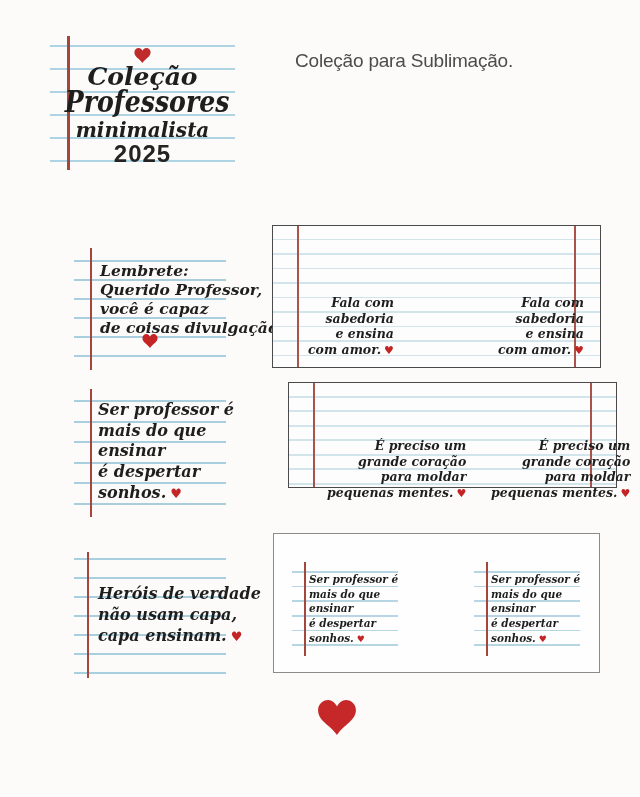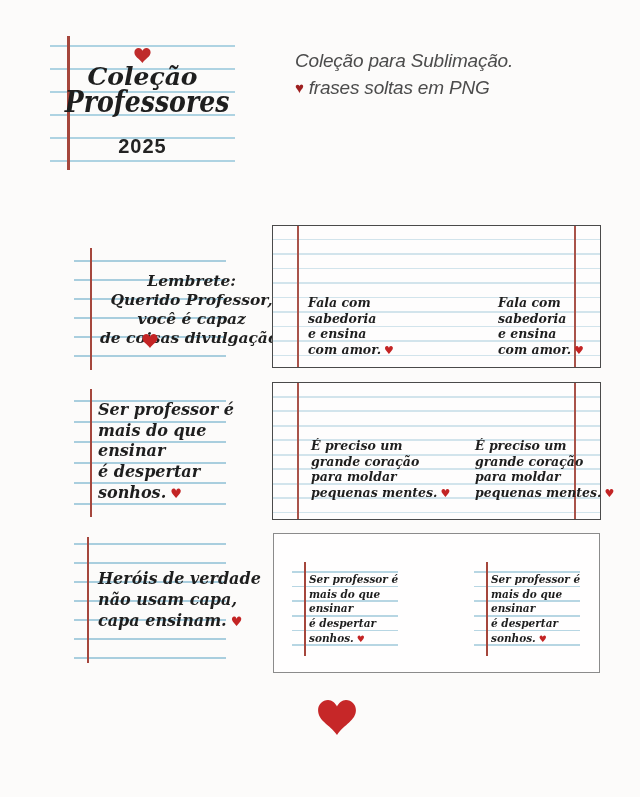--- a/index.html
+++ b/index.html
@@ -20,63 +20,63 @@
   }
   .title-card .margin-line {
     position:absolute; left:17px; top:-9px; width:2.5px; height:134px;
     background:#a5463c;
   }
   .title-heart { position:absolute; left:0; top:3px; width:100%; text-align:center; }
   .tc-line { position:absolute; left:0; width:100%; text-align:center; line-height:1; }
   .tc-l1 { top:19px; font-size:25px; }
   .tc-l2 { top:42px; font-size:30px; transform:scaleX(.84); transform-origin:center; }
   .tc-l3 { top:75px; font-size:20px; }
-  .tc-l4 { top:91px; font-size:20px; font-family:"Liberation Sans",sans-serif;
+  .tc-l4 { top:97px; font-size:24px; font-family:"Liberation Sans",sans-serif;
            font-style:normal; font-weight:600; color:#232323; letter-spacing:1px; }
   
   .description {
     position:absolute; left:295px; top:47px; width:345px;
-    font-size:19px; line-height:27px; color:#4c4c4c; letter-spacing:-0.2px;font-style:italic;
+    font-size:19px; line-height:27px; color:#4c4c4c; letter-spacing:-0.2px;
   }
   .desc-line { white-space:nowrap; }
   .bullet-heart { color:#9e1f1f; font-size:15px; margin-right:5px; vertical-align:1px; }
   
   .quote-card { position:absolute; left:74px; width:152px; }
   .quote-card .margin-line {
     position:absolute; width:2.2px; background:#a5463c;
   }
   .qc-text { position:absolute; font-size:15.5px; }
   .qc1 { top:260px; height:98px;
     background:repeating-linear-gradient(180deg,#a9cede 0 2px, transparent 2px 19px); }
   .qc1 .margin-line { left:16px; top:-12px; height:122px; }
-  .qc1 .qc-text { left:26px; top:11px; line-height:19px;text-align:center; }
+  .qc1 .qc-text { left:26px; top:1px; line-height:19px; }
   .qc-heart { position:absolute; left:26px; top:74px; width:100px; text-align:center; }
   .qc2 { top:400px; height:106px;
     background:repeating-linear-gradient(180deg,#a9cede 0 2px, transparent 2px 20.6px); }
   .qc2 .margin-line { left:16px; top:-11px; height:128px; }
   .qc2 .qc-text { left:24px; top:0px; line-height:20.7px; font-size:16px; }
-  .qc3 { top:543px; height:117px;
+  .qc3 { top:558px; height:117px;
     background:repeating-linear-gradient(180deg,#a9cede 0 2px, transparent 2px 19px); }
   .qc3 .margin-line { left:13px; top:-6px; height:126px; }
   .qc3 .qc-text { left:24px; top:25px; line-height:21px; font-size:16px; }
   .inline-heart { color:#c32424; font-family:"DejaVu Sans",sans-serif; font-style:normal;
                   font-size:13px; margin-left:4px; }
   
   .mug-card {
     position:absolute; left:272px; width:329px;
     border:1.5px solid #4a4a4a; background-color:#fefdfd;
     background-image:repeating-linear-gradient(180deg, transparent 0 12.9px, #d2e4ec 12.9px 14.5px);
     box-sizing:border-box;
   }
   .mug1 { top:225px; height:143px; }
-  .mug2 { top:382px; height:138px; }
+  .mug2 { top:382px; height:106px;margin-left:16px; }
   .mug-card .vline { position:absolute; top:0; bottom:0; width:1.8px; background:#a9534a; }
   .vline-left  { left:24px; }
   .vline-right { right:24px; }
-  .mug-col { position:absolute; font-size:12.5px; line-height:15.7px; }
+  .mug-col { position:absolute; font-size:12.5px; line-height:15.7px;text-align:right; }
   .mug1 .col-a { left:35px;  top:69px; }
   .mug1 .col-b { left:225px; top:69px; }
   .mug2 .col-a { left:38px;  top:55px; }
   .mug2 .col-b { left:202px; top:55px; }
   .mug-col .inline-heart { font-size:11px; margin-left:3px; }
   
   .mockup-card {
     position:absolute; left:273px; top:533px; width:327px; height:140px;
     border:1.5px solid #8b8b8b; background:#fffefe; box-sizing:border-box;
   }
@@ -102,28 +102,26 @@
 
   <section class="title-card">
     <div class="margin-line"></div>
     <div class="title-heart">
       <svg class="heart-svg" width="17" height="15" viewBox="0 0 32 29.6">
         <path fill="#bf2b2b" d="M23.6,0c-3.4,0-6.3,2.7-7.6,5.6C14.7,2.7,11.8,0,8.4,0C3.8,0,0,3.8,0,8.4c0,9.4,9.5,11.9,16,21.2c6.1-9.3,16-12.1,16-21.2C32,3.8,28.2,0,23.6,0z"></path>
       </svg>
     </div>
     <div class="tc-line tc-l1 script">Coleção</div>
     <div class="tc-line tc-l2 script">Professores</div>
+    <div class="tc-line tc-l3 script">minimalista</div>
     <div class="tc-line tc-l4">2025</div>
   </section>
 
   <section class="description">
     <div class="desc-line">Coleção para Sublimação.</div>
-    <div class="desc-line">
-      <span class="bullet-heart">♥</span><span>frases soltas em PNG</span>
-    </div>
   </section>
 
   <section class="quote-card qc1">
     <div class="margin-line"></div>
     <div class="qc-text script">
       <div>Lembrete:</div>
       <div>Querido Professor,</div>
       <div>você é capaz</div>
       <div>de coisas divulgação.</div>
     </div>

